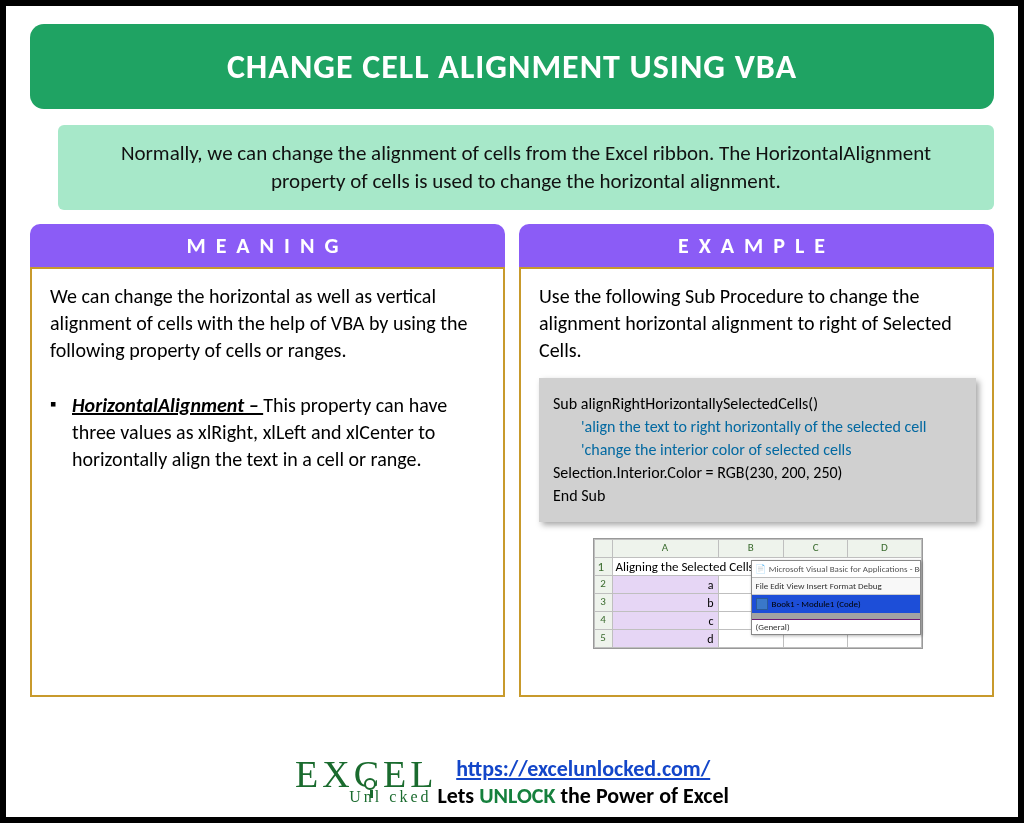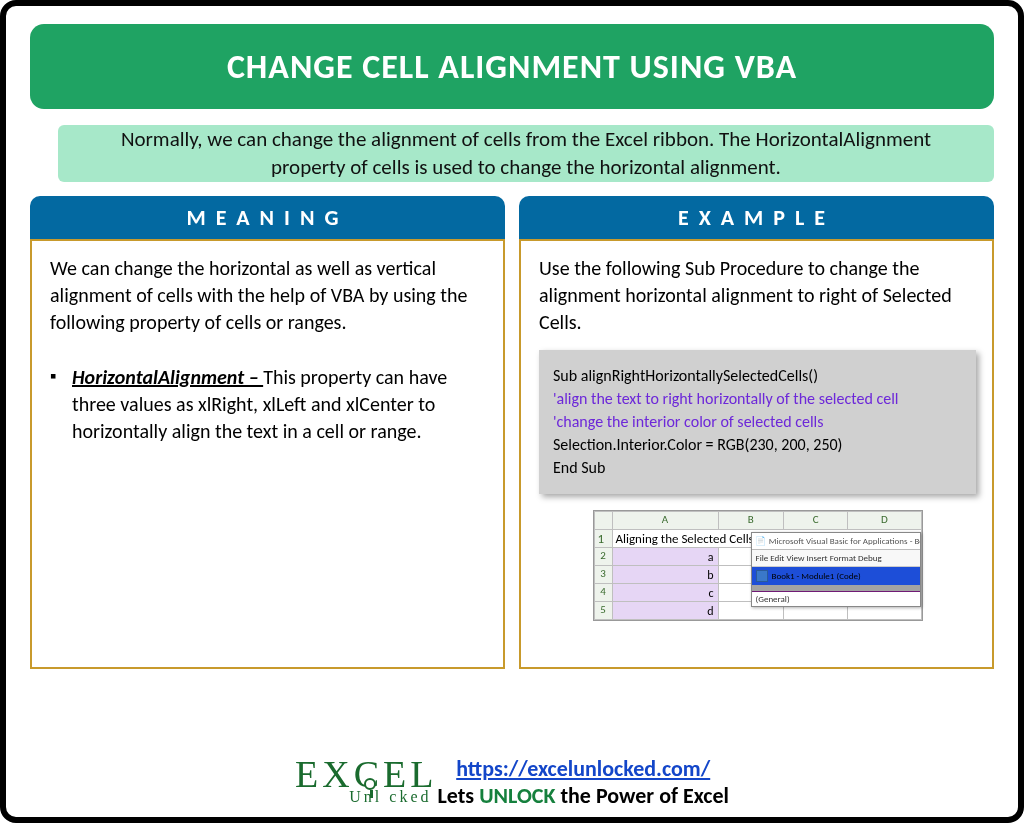--- a/index.html
+++ b/index.html
@@ -7,53 +7,53 @@
     font-family: Calibri, "Segoe UI", Arial, sans-serif;
     background: #fff;
     width: 1024px;
     height: 823px;
     overflow: hidden;
   }
   .frame {
     width: 1024px;
     height: 823px;
     border: 6px solid #000;
-    border-radius: 16px;
+    border-radius: 0;
     padding: 18px 24px 10px 24px;
     position: relative;
   }
   .title-bar {
     background: #1fa363;
     color: #fff;
     font-weight: 700;
     font-size: 34px;
     text-align: center;
     padding: 22px 10px;
     border-radius: 14px;
     letter-spacing: 1px;
   }
   .intro-box {
     background: #a7e8c9;
     color: #111;
     font-size: 21px;
     text-align: center;
-    padding: 0 50px;
+    padding: 14px 50px;
     margin-top: 16px;
     border-radius: 6px;
     line-height: 1.35;
     margin-left: 28px;
   }
   .columns {
     display: flex;
     gap: 14px;
     margin-top: 14px;
   }
   .col { flex: 1; display: flex; flex-direction: column; }
   .col-header {
-    background: #0369a1;
+    background: #8b5cf6;
     color: #fff;
     font-size: 22px;
     font-weight: 600;
     letter-spacing: 10px;
     text-align: center;
     padding: 8px 0;
     border-radius: 10px 10px 0 0;
   }
   .col-body {
     border: 2px solid #c89a2c;
@@ -70,21 +70,21 @@
   .term { font-weight: 700; font-style: italic; text-decoration: underline; }
   .code-box {
     background: #d0d0d0;
     font-size: 16px;
     line-height: 1.45;
     padding: 14px 14px;
     margin-top: 14px;
     box-shadow: 3px 3px 6px rgba(0,0,0,.35);
     font-family: Calibri, Arial, sans-serif;
   }
-  .code-box .comment { color: #6d28d9; }
+  .code-box .comment { color: #0369a1; margin-left: 28px; }
   .excel-shot {
     margin: 16px auto 0 auto;
     width: 330px;
     border: 1px solid #999;
     background: #fff;
     font-size: 12px;
   }
   .excel-shot table { border-collapse: collapse; width: 100%; }
   .excel-shot th, .excel-shot td {
     border: 1px solid #bfbfbf; height: 18px; font-weight: 400;

